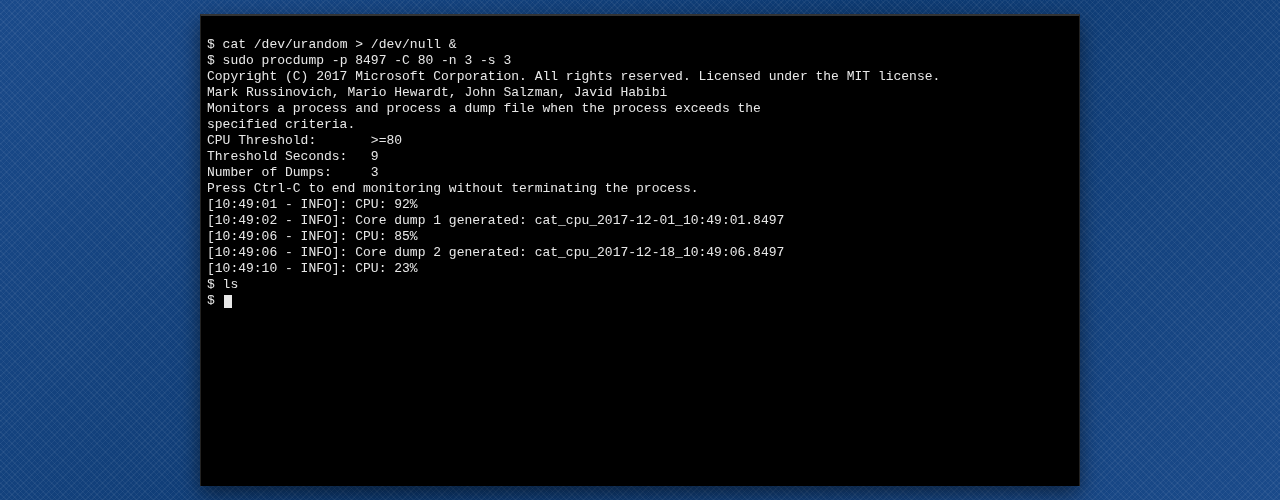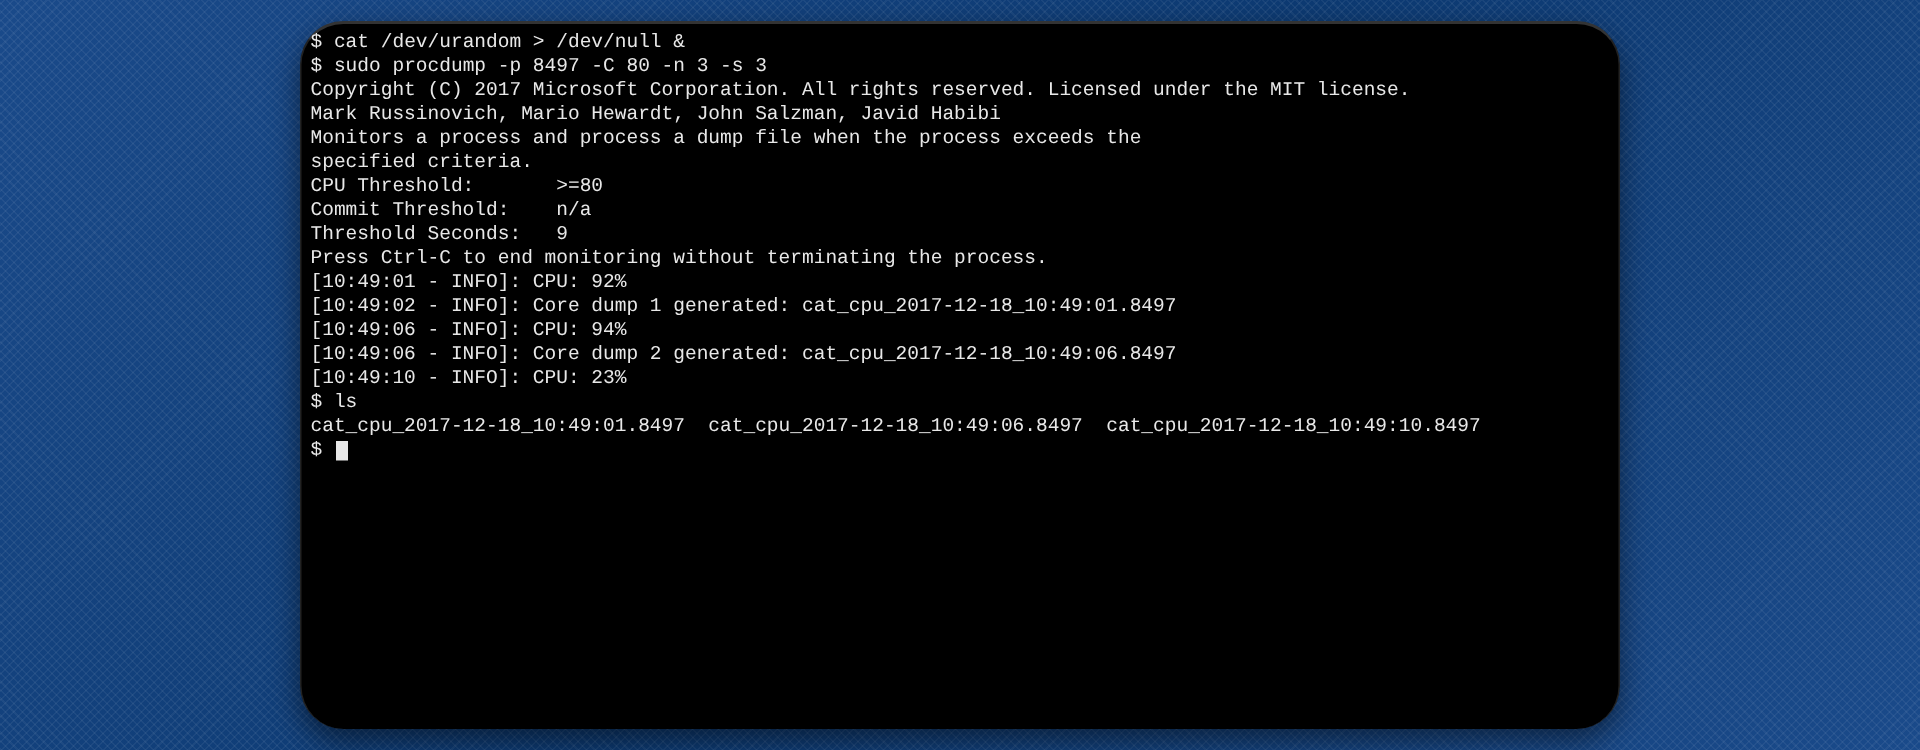--- a/index.html
+++ b/index.html
@@ -23,26 +23,25 @@
       font-family: "Courier New", Courier, monospace;
     }
     .terminal {
       width: 880px;
       height: 472px;
       background: #000;
       border-top: 2px solid #333;
       border-left: 1px solid #222;
       border-right: 1px solid #222;
       box-shadow: 0 8px 20px rgba(0,0,0,0.5);
-      padding: 4px 6px;
+      padding: 21px 6px;
       color: #e8e8e8;
       font-size: 13px;
       line-height: 16px;
       position: relative;
-      border-radius: 29px;
     }
     .term-line {
       white-space: pre;
       font-family: "Courier New", Courier, monospace;
     }
     .prompt {
       color: #e8e8e8;
     }
     .cursor {
       display: inline-block;
@@ -60,27 +59,26 @@
   <div class="term-content">
     <div class="term-line"><span class="prompt">$ </span><span>cat /dev/urandom &gt; /dev/null &amp;</span></div>
     <div class="term-line"><span class="prompt">$ </span><span>sudo procdump -p 8497 -C 80 -n 3 -s 3</span></div>
     <div class="term-line"></div>
     <div class="term-line">Copyright (C) 2017 Microsoft Corporation. All rights reserved. Licensed under the MIT license.</div>
     <div class="term-line">Mark Russinovich, Mario Hewardt, John Salzman, Javid Habibi</div>
     <div class="term-line">Monitors a process and process a dump file when the process exceeds the</div>
     <div class="term-line">specified criteria.</div>
     <div class="term-line"></div>
     <div class="term-line">CPU Threshold:       &gt;=80</div>
-    <div class="term-line">Commit Threshold:    n/a</div>
     <div class="term-line">Threshold Seconds:   9</div>
+    <div class="term-line">Number of Dumps:     3</div>
     <div class="term-line"></div>
     <div class="term-line">Press Ctrl-C to end monitoring without terminating the process.</div>
     <div class="term-line"></div>
     <div class="term-line">[10:49:01 - INFO]: CPU: 92%</div>
-    <div class="term-line">[10:49:02 - INFO]: Core dump 1 generated: cat_cpu_2017-12-18_10:49:01.8497</div>
-    <div class="term-line">[10:49:06 - INFO]: CPU: 94%</div>
+    <div class="term-line">[10:49:02 - INFO]: Core dump 1 generated: cat_cpu_2017-12-01_10:49:01.8497</div>
+    <div class="term-line">[10:49:06 - INFO]: CPU: 85%</div>
     <div class="term-line">[10:49:06 - INFO]: Core dump 2 generated: cat_cpu_2017-12-18_10:49:06.8497</div>
     <div class="term-line">[10:49:10 - INFO]: CPU: 23%</div>
     <div class="term-line"><span class="prompt">$ </span><span>ls</span></div>
-    <div class="term-line">cat_cpu_2017-12-18_10:49:01.8497  cat_cpu_2017-12-18_10:49:06.8497  cat_cpu_2017-12-18_10:49:10.8497</div>
     <div class="term-line"><span class="prompt">$ </span><span class="cursor"></span></div>
   </div>
 </div>
 
 </body></html>

